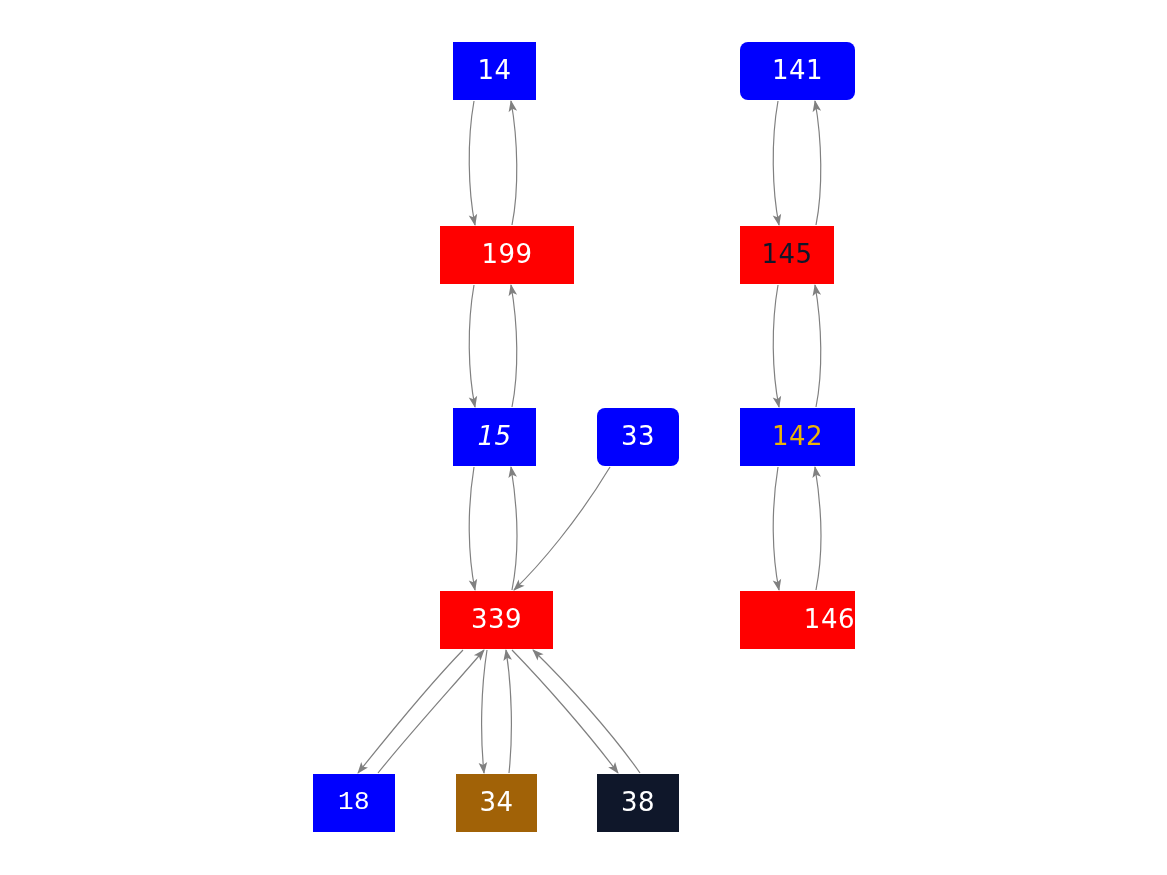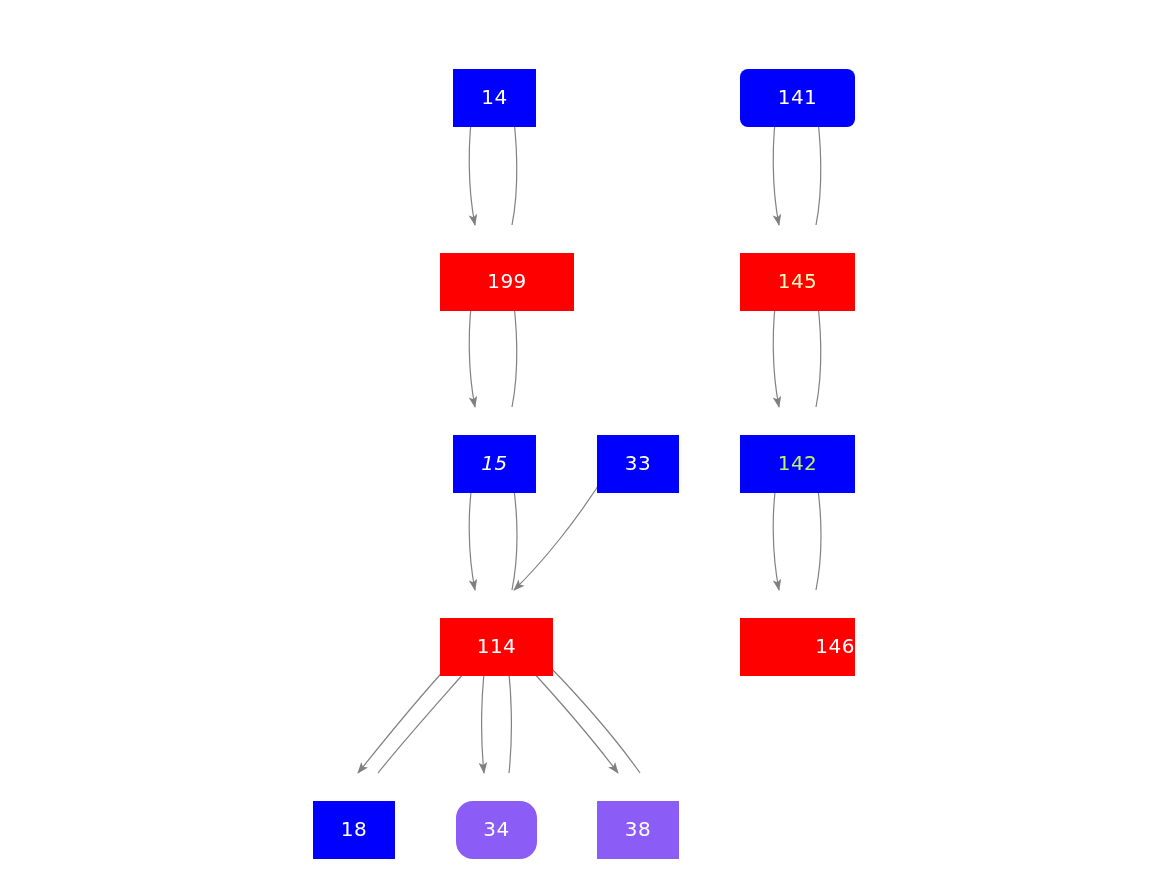--- a/index.html
+++ b/index.html
@@ -25,25 +25,24 @@
     height: 875px;
   }
   .graph-node {
     position: absolute;
     box-sizing: border-box;
     display: flex;
     align-items: center;
     justify-content: center;
     color: #ffffff;
     font-family: "DejaVu Sans", sans-serif;
-    font-size: 20px;
+    font-size: 26px;
     line-height: 1;
     letter-spacing: 0.5px;
     user-select: none;
-    margin-top: 27px;
   }
   .node-label {
     display: block;
     transform: translateY(-1px);
   }
 </style>
 </head>
 <body>
 
 <div id="graph-canvas">
@@ -80,42 +79,42 @@
   <div id="node-group">
       <div class="graph-node" style="left: 453px; top: 42px; width: 83px; height: 58px; background: rgb(0, 0, 255); color: rgb(255, 255, 255);">
         <span class="node-label">14</span>
       </div>
       <div class="graph-node" style="left: 740px; top: 42px; width: 115px; height: 58px; background: rgb(0, 0, 255); color: rgb(255, 255, 255); border-radius: 8px;">
         <span class="node-label">141</span>
       </div>
       <div class="graph-node" style="left: 440px; top: 226px; width: 134px; height: 58px; background: rgb(255, 0, 0); color: rgb(255, 255, 255);">
         <span class="node-label">199</span>
       </div>
-      <div class="graph-node" style="left: 740px; top: 226px; width: 115px; height: 58px; background: rgb(255, 0, 0); color: #fef9c3;">
+      <div class="graph-node" style="left: 740px; top: 226px; width: 94px; height: 58px; background: rgb(255, 0, 0); color: #0f172a;">
         <span class="node-label">145</span>
       </div>
       <div class="graph-node" style="left: 453px; top: 408px; width: 83px; height: 58px; background: rgb(0, 0, 255); color: rgb(255, 255, 255); font-style: italic;">
         <span class="node-label">15</span>
       </div>
-      <div class="graph-node" style="left: 597px; top: 408px; width: 82px; height: 58px; background: rgb(0, 0, 255); color: rgb(255, 255, 255);">
+      <div class="graph-node" style="left: 597px; top: 408px; width: 82px; height: 58px; background: rgb(0, 0, 255); color: rgb(255, 255, 255); border-radius: 8px;">
         <span class="node-label">33</span>
       </div>
-      <div class="graph-node" style="left: 740px; top: 408px; width: 115px; height: 58px; background: rgb(0, 0, 255); color: #bef264;">
+      <div class="graph-node" style="left: 740px; top: 408px; width: 115px; height: 58px; background: rgb(0, 0, 255); color: #eab308;">
         <span class="node-label">142</span>
       </div>
       <div class="graph-node" style="left: 440px; top: 591px; width: 113px; height: 58px; background: rgb(255, 0, 0); color: rgb(255, 255, 255);">
-        <span class="node-label">114</span>
+        <span class="node-label">339</span>
       </div>
       <div class="graph-node" style="left: 740px; top: 591px; width: 115px; height: 58px; background: rgb(255, 0, 0); color: rgb(255, 255, 255); justify-content: flex-end;">
         <span class="node-label">146</span>
       </div>
-      <div class="graph-node" style="left: 313px; top: 774px; width: 82px; height: 58px; background: rgb(0, 0, 255); color: rgb(255, 255, 255);">
+      <div class="graph-node" style="left: 313px; top: 774px; width: 82px; height: 58px; background: rgb(0, 0, 255); color: rgb(255, 255, 255); font-family: Liberation Mono, monospace;">
         <span class="node-label">18</span>
       </div>
-      <div class="graph-node" style="left: 456px; top: 774px; width: 81px; height: 58px; background: #8b5cf6; color: rgb(255, 255, 255); border-radius: 17px;">
+      <div class="graph-node" style="left: 456px; top: 774px; width: 81px; height: 58px; background: #a16207; color: rgb(255, 255, 255);">
         <span class="node-label">34</span>
       </div>
-      <div class="graph-node" style="left: 597px; top: 774px; width: 82px; height: 58px; background: #8b5cf6; color: rgb(255, 255, 255);">
+      <div class="graph-node" style="left: 597px; top: 774px; width: 82px; height: 58px; background: #0f172a; color: rgb(255, 255, 255);">
         <span class="node-label">38</span>
       </div>
     </div>
 
 </div>
 
 </body></html>

